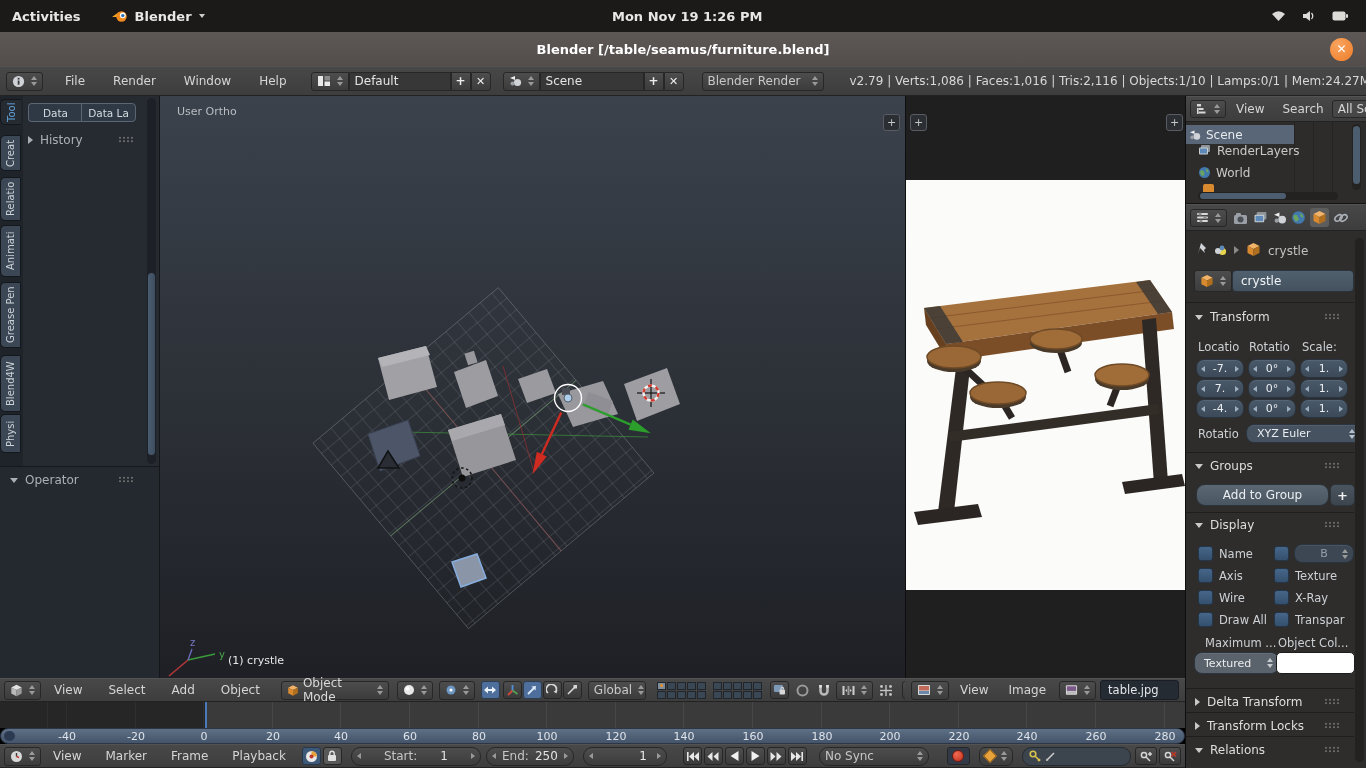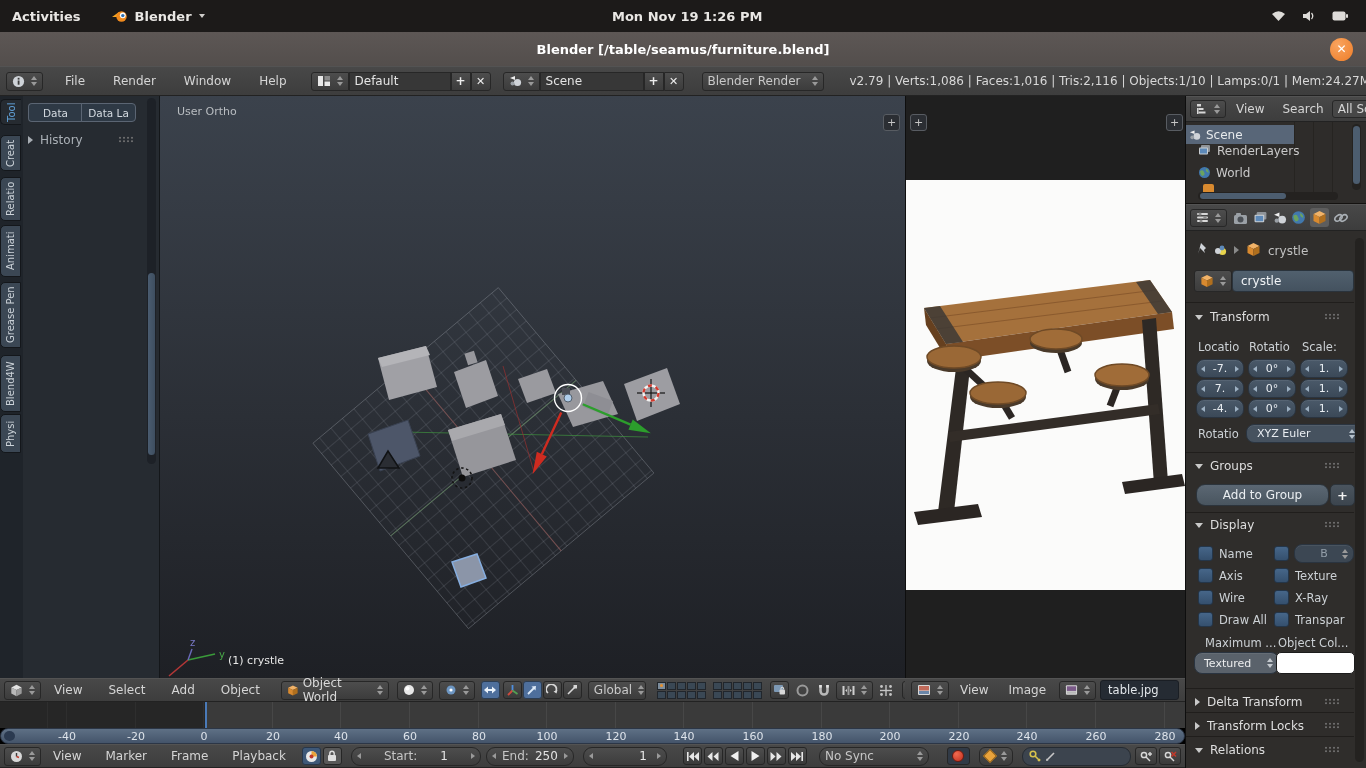--- a/index.html
+++ b/index.html
@@ -175,20 +175,27 @@
   <div class="abs" style="left:28px;top:37px;display:flex;align-items:center;gap:7px">
     <span class="tri-closed" style="border-left-color:#a8aeb4"></span>
     <span style="color:#aab0b6">History</span>
   </div>
   <div class="abs grip" style="left:118px;top:40px"></div>
 
   <div class="abs" style="left:147px;top:2px;width:9px;height:366px;background:#1d2127;border-radius:5px">
     <div style="position:absolute;left:1px;top:175px;width:7px;height:182px;background:linear-gradient(90deg,#4a5c70,#3e4e60);border-radius:4px"></div>
   </div>
 
+  <div class="abs" style="left:0;top:370px;width:159px;height:212px;background:#24292f;border-top:1px solid #15181c">
+    <div class="abs" style="left:10px;top:6px;display:flex;align-items:center;gap:7px">
+      <span class="tri-open" style="border-top-color:#a8aeb4"></span>
+      <span style="color:#aab0b6">Operator</span>
+    </div>
+    <div class="abs grip" style="left:118px;top:9px"></div>
+  </div>
 </div>
 
 <div class="abs" style="left:160px;top:96px;width:745px;height:582px;overflow:hidden">
   <svg width="745" height="582" style="position:absolute;left:0;top:0">
     <defs>
       <linearGradient id="vg" x1="0" y1="0" x2="0" y2="1">
         <stop offset="0" stop-color="#3b424c"></stop>
           <stop offset="0.55" stop-color="#2b2f36"></stop>
           <stop offset="1" stop-color="#1e2025"></stop>
       </linearGradient>
@@ -608,21 +615,21 @@
   <span class="menu" style="margin:0 13px">View</span>
   <span class="menu" style="margin:0 13px">Select</span>
   <span class="menu" style="margin:0 13px">Add</span>
   <span class="menu" style="margin:0 13px">Object</span>
   <span class="pill" style="margin-left:8px;width:108px">
     <svg width="13" height="13" viewBox="0 0 15 15">
         <polygon points="7.5,1 13.5,4 7.5,7 1.5,4" fill="#f2b368"></polygon>
         <polygon points="1.5,4 7.5,7 7.5,14 1.5,11" fill="#d98a2f"></polygon>
         <polygon points="13.5,4 7.5,7 7.5,14 13.5,11" fill="#b06f1e"></polygon>
       </svg>
-    <span style="color:#d9d9d9">Object World</span>
+    <span style="color:#d9d9d9">Object Mode</span>
     <span class="updn" style="margin-left:auto">
         <span class="tu"></span>
         <span class="td"></span>
       </span>
   </span>
   <span class="pill" style="margin-left:8px">
     <svg width="12" height="12" viewBox="0 0 12 12">
         <circle cx="6" cy="6" r="5" fill="#e8e8e8"></circle>
         <circle cx="4.5" cy="4.5" r="2" fill="#ffffff"></circle>
       </svg>

